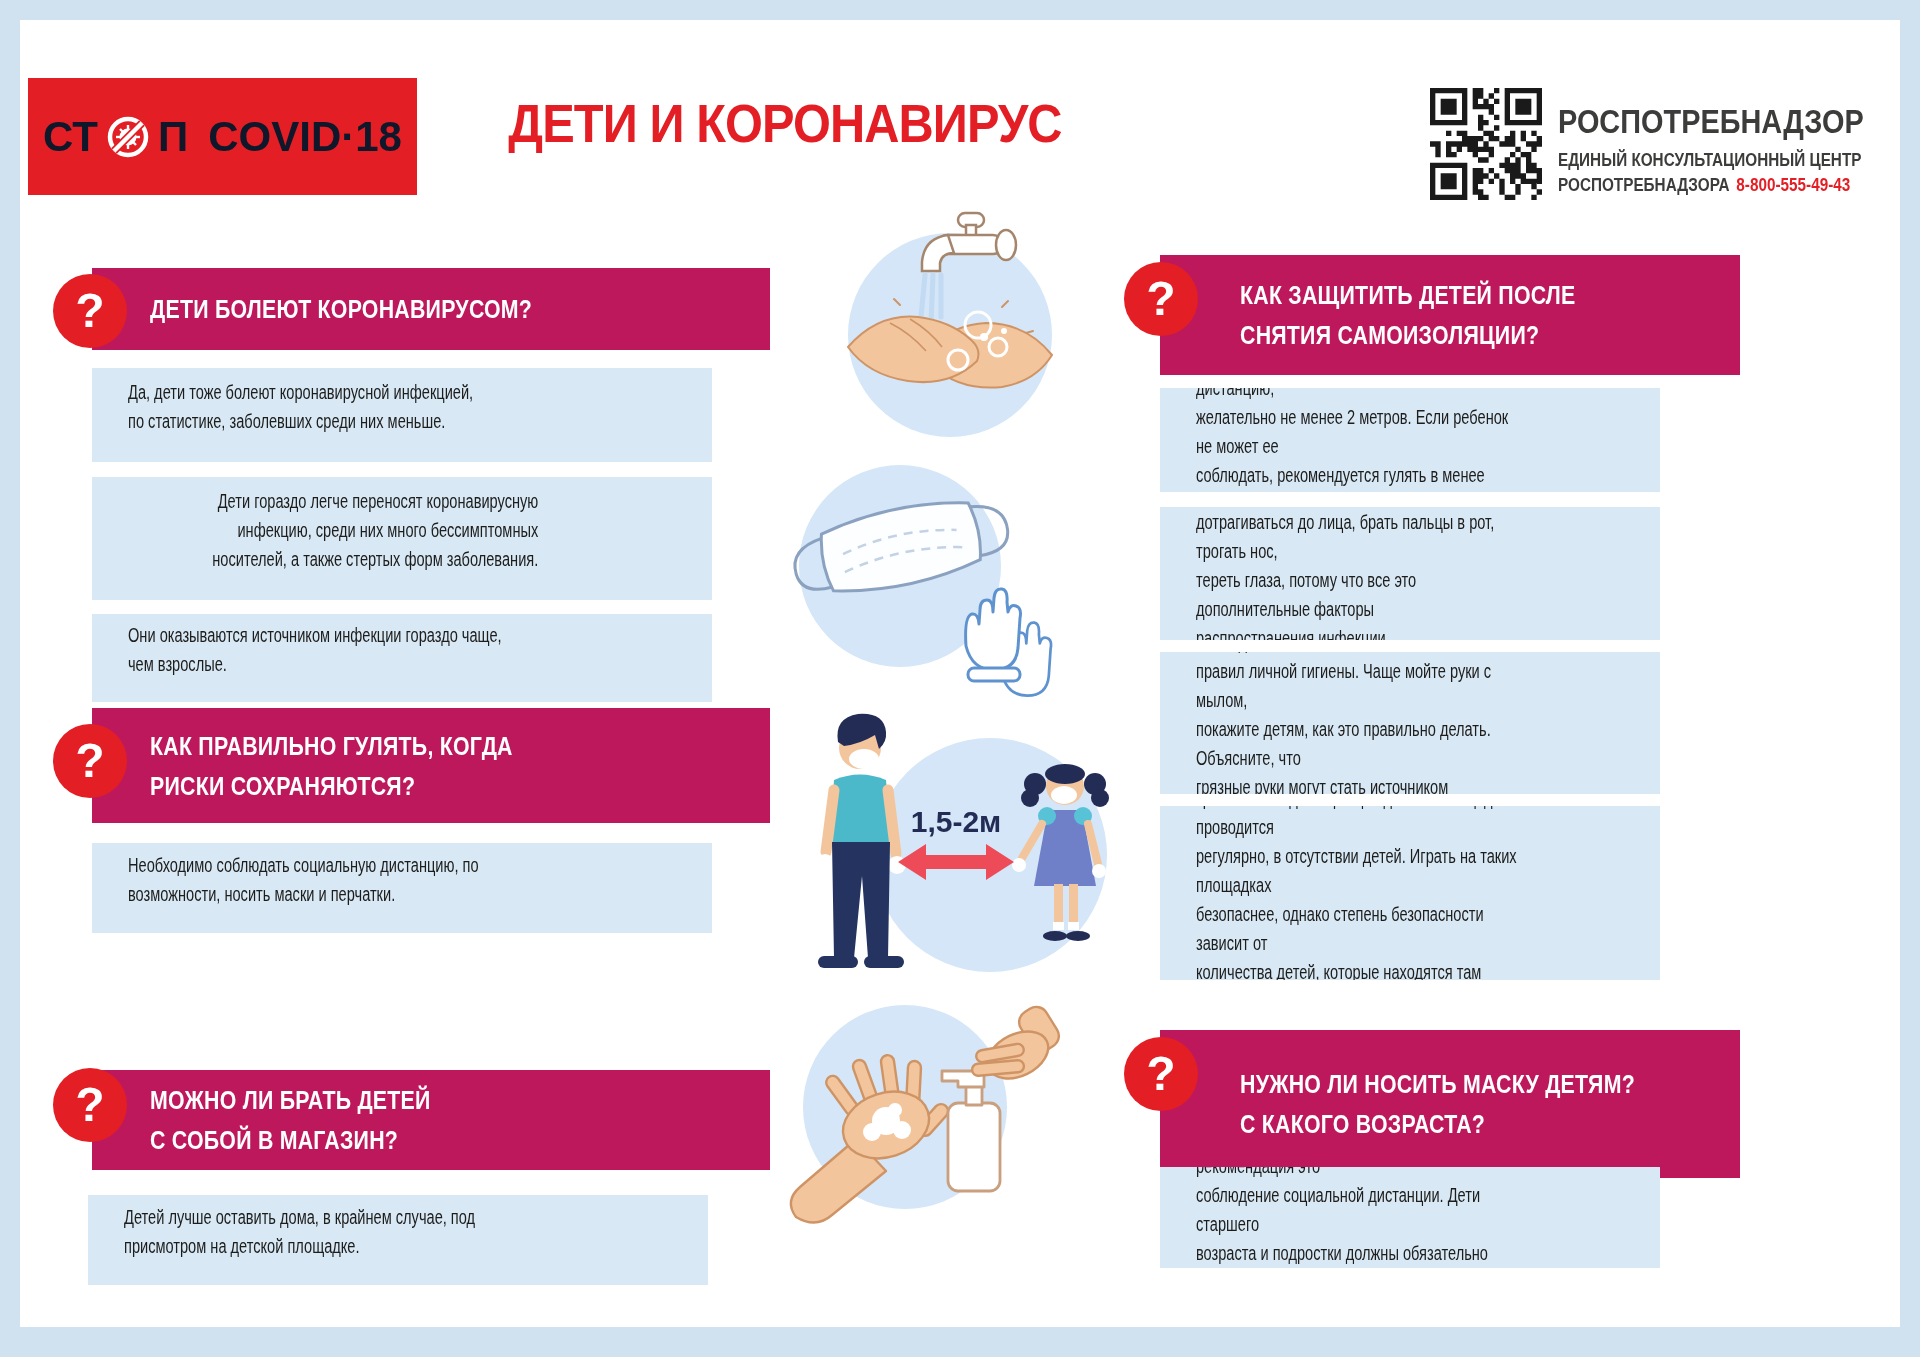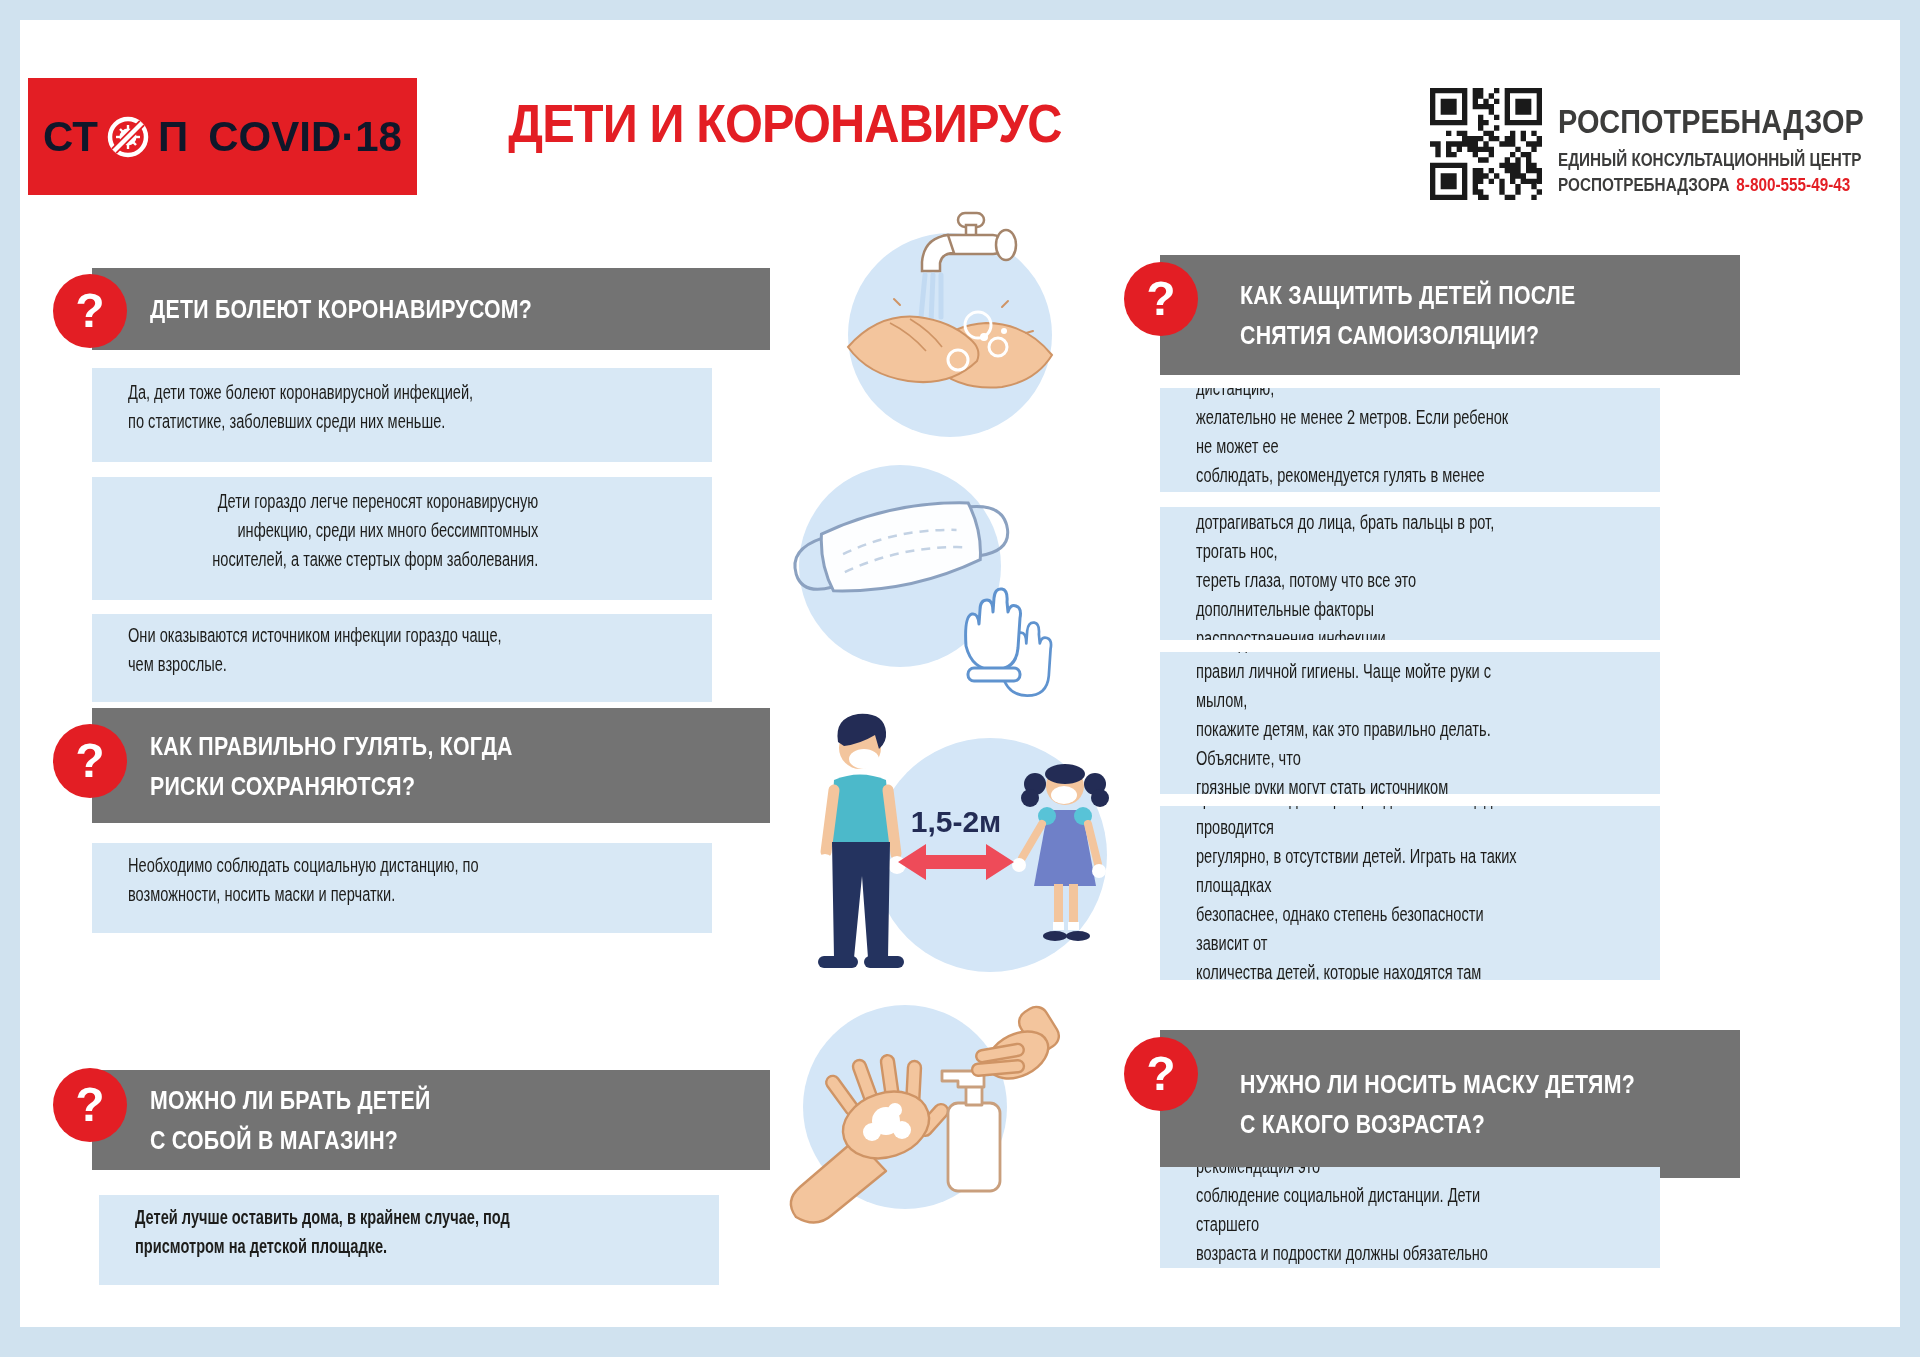--- a/index.html
+++ b/index.html
@@ -19,21 +19,21 @@
   .agency-name { position:absolute; left:1558px; top:102px; color:#3c3c3b; font-weight:bold; font-size:34px;
                  transform:scaleX(.85); transform-origin:0 0; white-space:nowrap; }
   .agency-line1 { position:absolute; left:1558px; top:150px; color:#3c3c3b; font-weight:bold; font-size:18px;
                  transform:scaleX(.85); transform-origin:0 0; white-space:nowrap; }
   .agency-line2 { position:absolute; left:1558px; top:175px; display:flex; gap:8px;
                  transform:scaleX(.85); transform-origin:0 0; white-space:nowrap;
                  color:#3c3c3b; font-weight:bold; font-size:18px; }
   .agency-phone { color:#e31e24; }
 
   
-  .q-bar { position:absolute; background:#737373; display:flex; align-items:center; }
+  .q-bar { position:absolute; background:#be185d; display:flex; align-items:center; }
   .q-bar .qt { color:#ffffff; font-weight:bold; font-size:26px; line-height:40px; white-space:pre-line;
                transform:scaleX(.82); transform-origin:0 50%; width:122%; letter-spacing:.3px; }
   .pad-l { padding-left:58px; }
   .pad-r { padding-left:80px; }
   .q-circle { position:absolute; width:74px; height:74px; border-radius:50%; background:#e31e24;
               display:flex; align-items:center; justify-content:center; }
   .q-circle span { color:#fff; font-weight:bold; font-size:48px; line-height:1; }
 
   
   .ans { position:absolute; background:#d8e8f5; display:flex; align-items:center;
@@ -116,21 +116,21 @@
 возможности, носить маски и перчатки.</div>
   </div>
 
   <div class="q-bar pad-l" style="left:92px; top:1070px; width:620px; height:100px;">
     <div class="qt">МОЖНО ЛИ БРАТЬ ДЕТЕЙ
 С СОБОЙ В МАГАЗИН?</div>
   </div>
   <div class="q-circle" style="left:53px; top:1068px;">
     <span>?</span>
   </div>
-  <div class="ans" style="left:99px; top:1195px; width:620px; height:90px;font-weight:bold;">
+  <div class="ans" style="left:88px; top:1195px; width:620px; height:90px;">
     <div class="at">Детей лучше оставить дома, в крайнем случае, под
 присмотром на детской площадке.</div>
   </div>
 
   <div class="q-bar pad-r" style="left:1160px; top:255px; width:500px; height:120px;">
     <div class="qt">КАК ЗАЩИТИТЬ ДЕТЕЙ ПОСЛЕ
 СНЯТИЯ САМОИЗОЛЯЦИИ?</div>
   </div>
   <div class="q-circle" style="left:1124px; top:262px;">
     <span>?</span>

